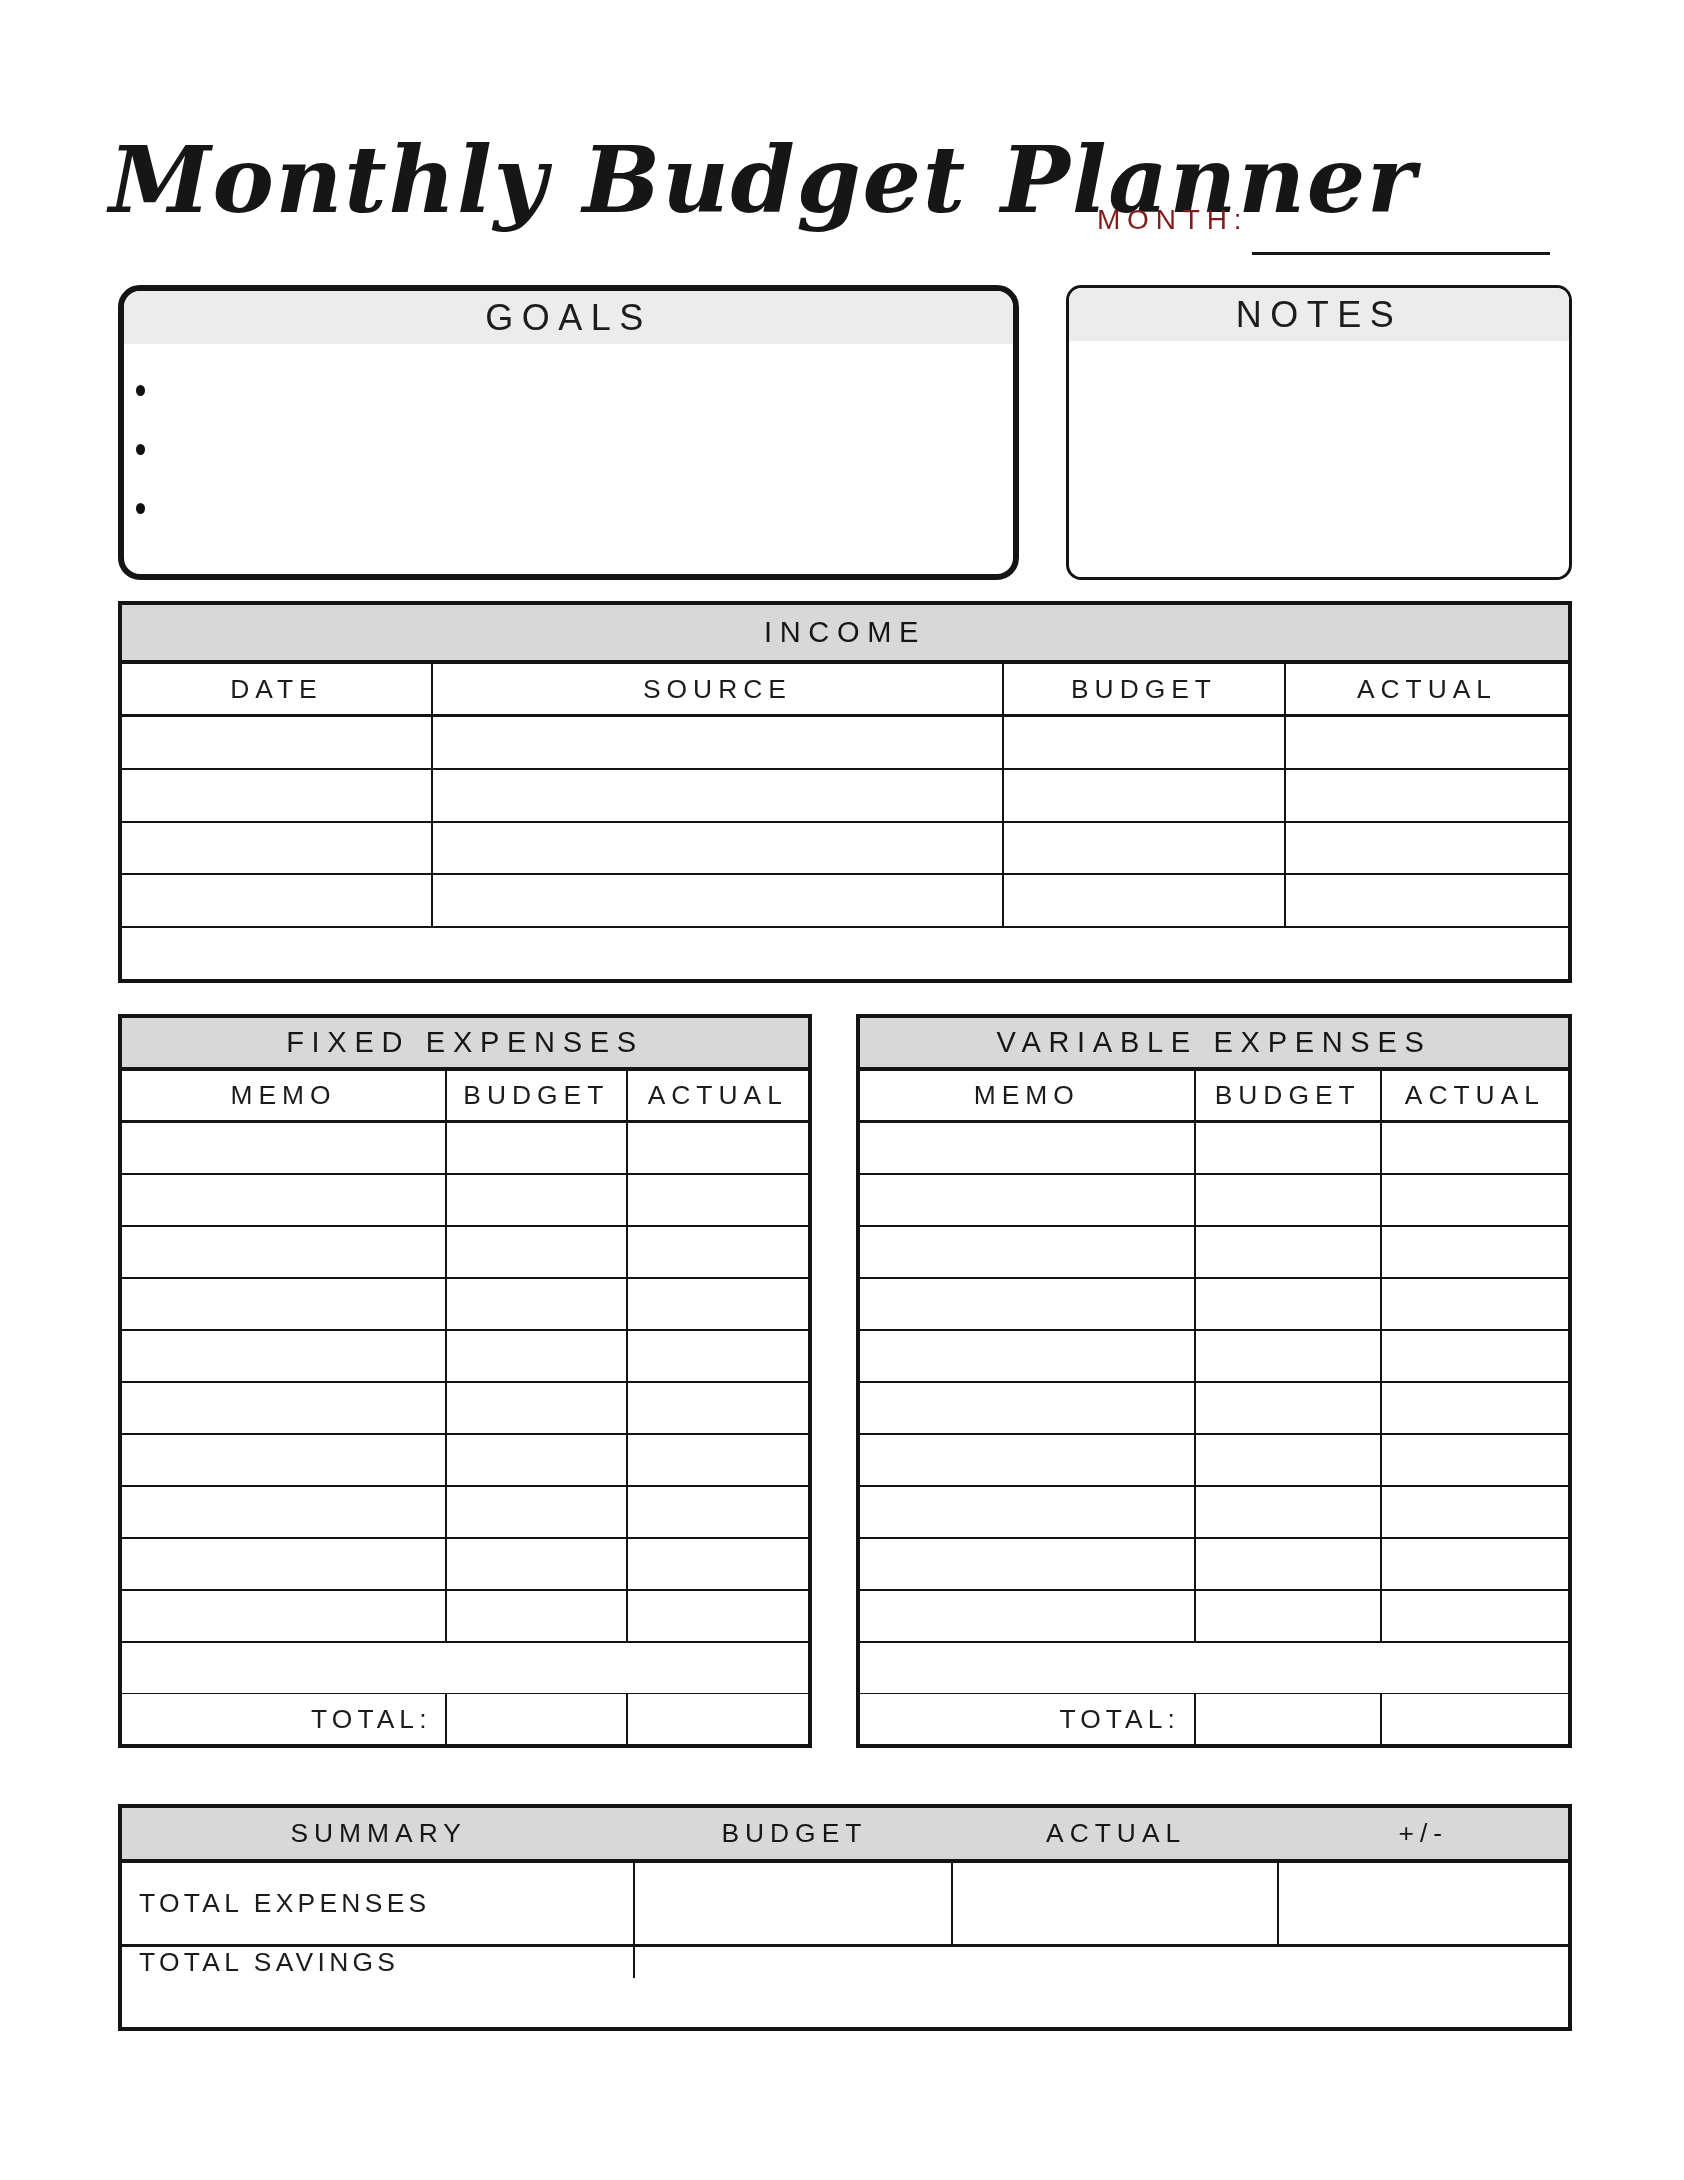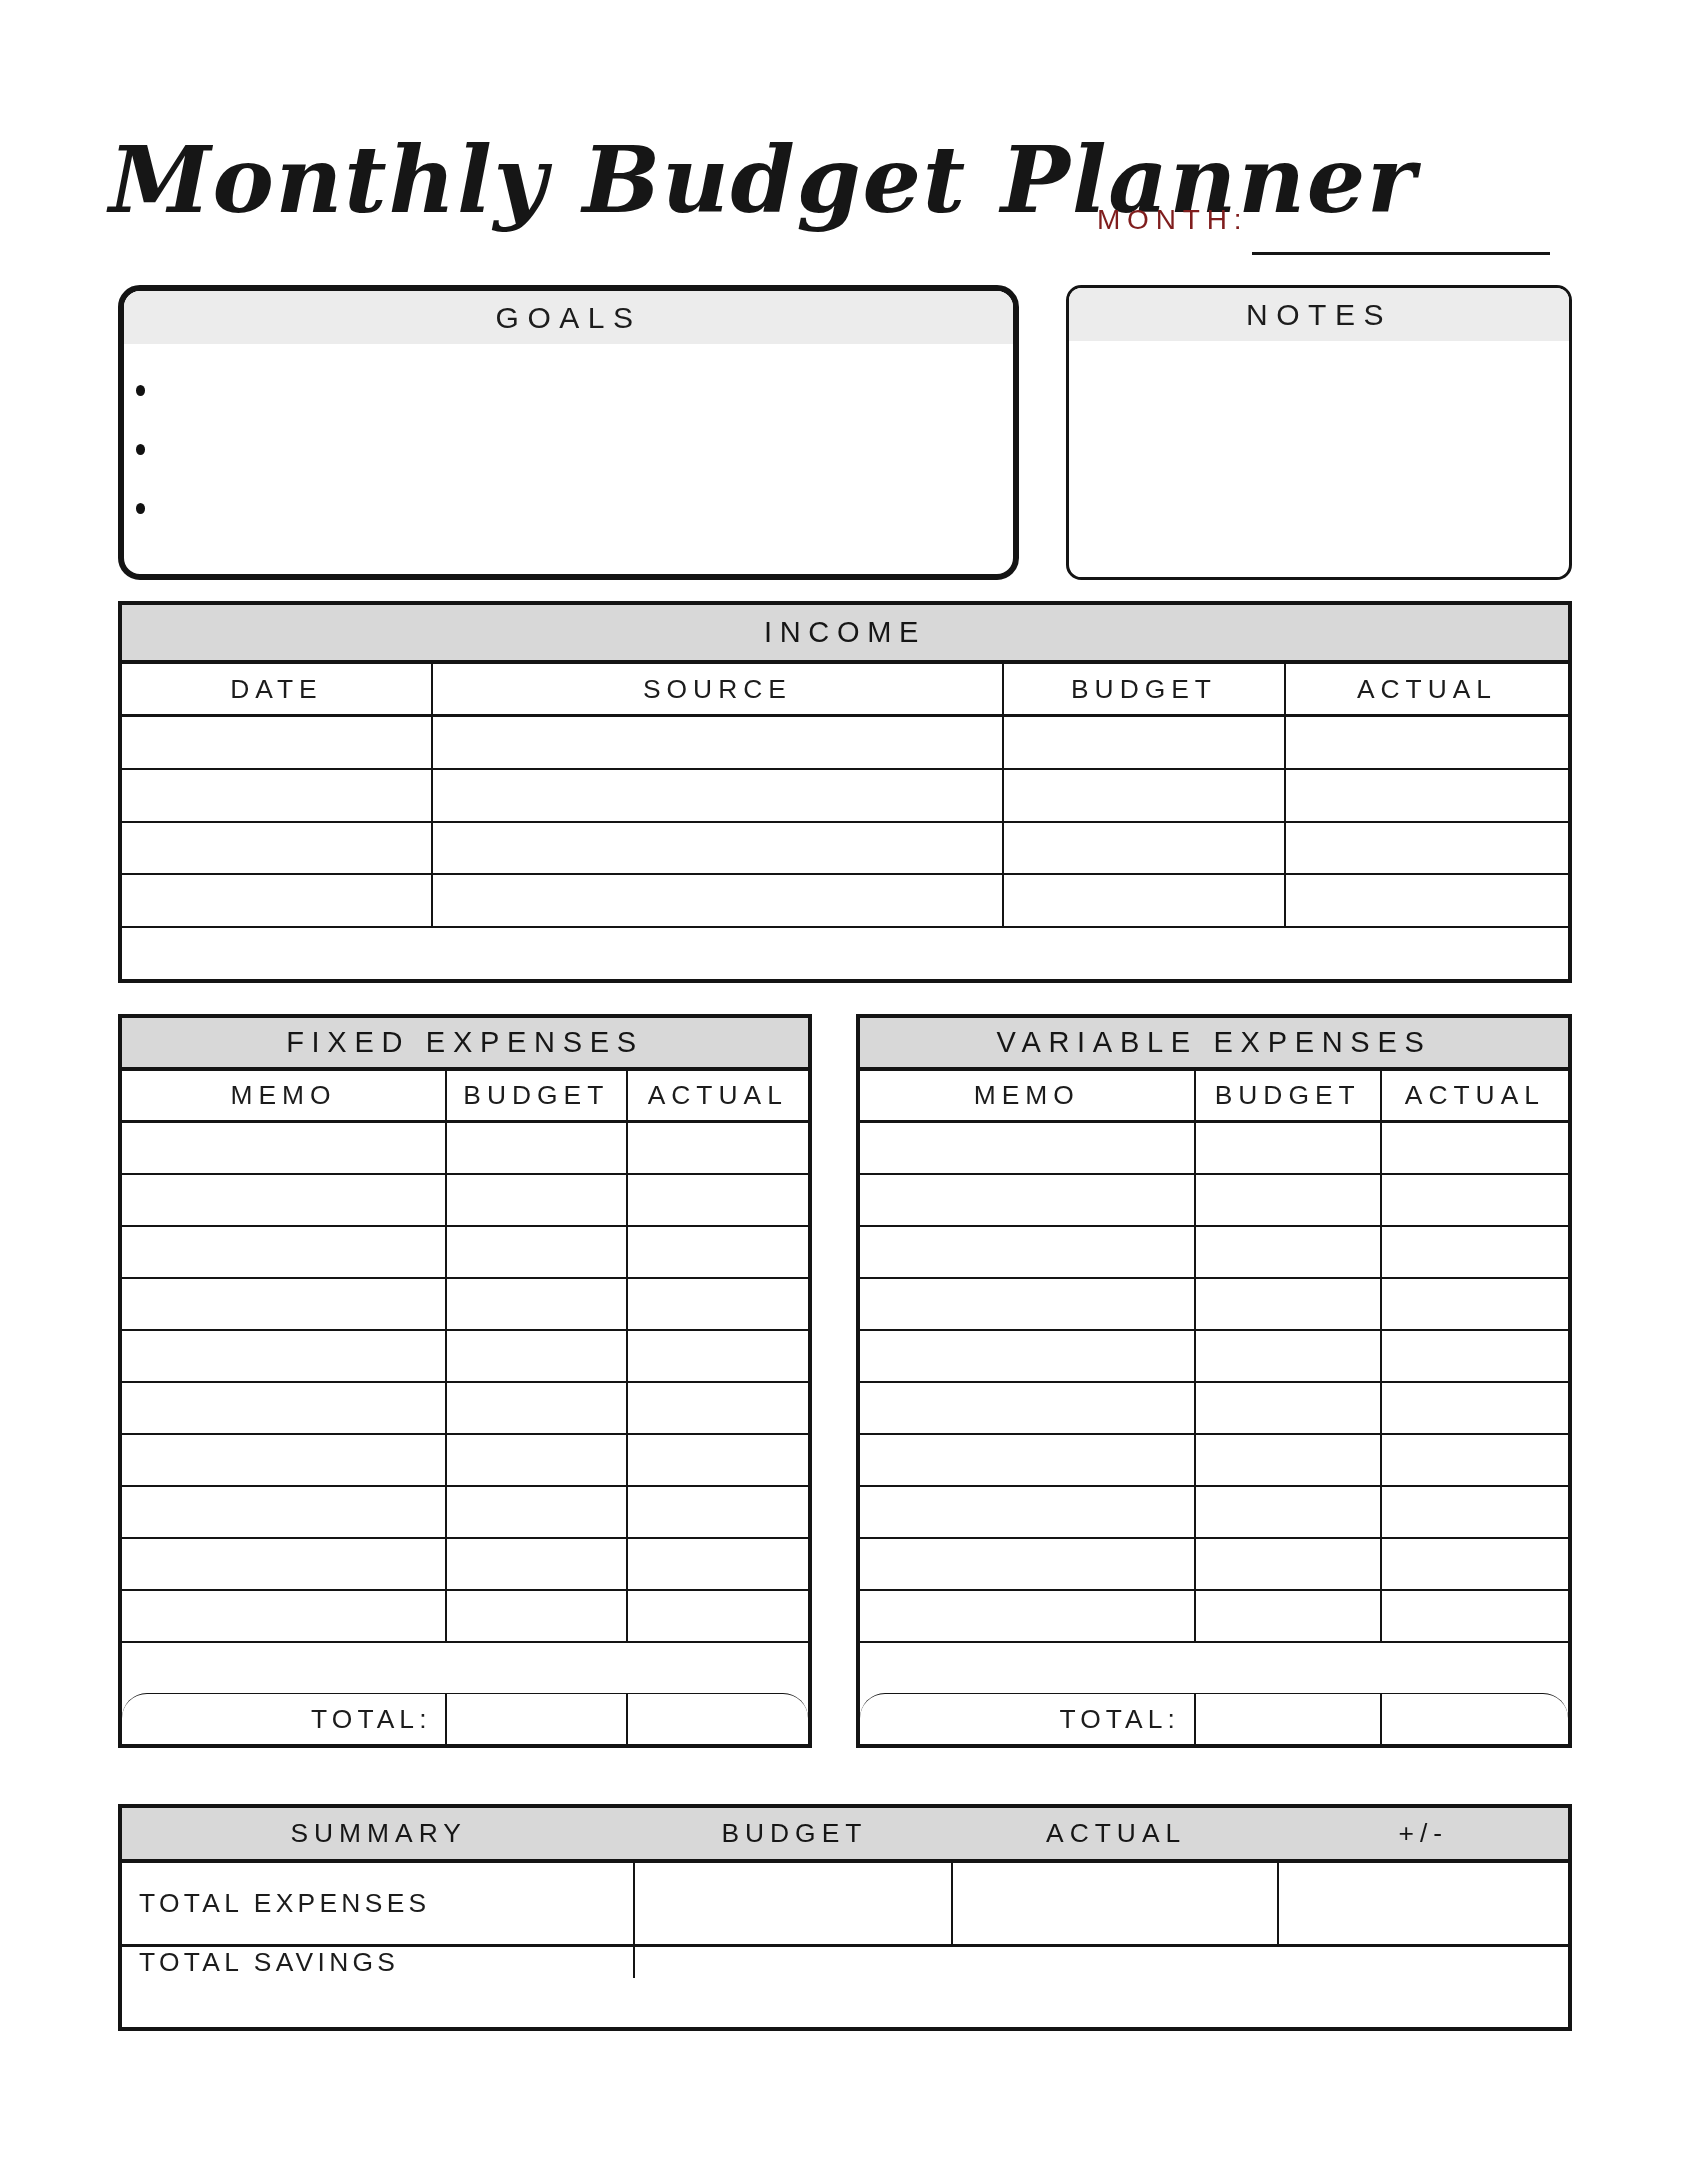--- a/index.html
+++ b/index.html
@@ -15,21 +15,21 @@
   }
   .month-wrap{position:absolute; left:1097px; top:204px; width:477px;}
   .month-label{font-size:28px; letter-spacing:6.8px; color:#7f1d1d;}
   .month-line{position:absolute; left:155px; top:48px; width:298px; height:2.6px; background:#161616;}
   
   .panel{position:absolute; background:#fff; overflow:hidden; box-sizing:border-box;}
   .panel.goals{left:118px; top:285px; width:901px; height:295px; border:6px solid #141414; border-radius:22px;}
   .panel.notes{left:1066px; top:285px; width:506px; height:295px; border:3.4px solid #141414; border-radius:15.3px;}
   .panel-head{
     height:53px; background:#ececec; display:flex; align-items:center; justify-content:center;
-    font-size:30px; letter-spacing:8.5px; color:#1c1c1c;
+    font-size:36px; letter-spacing:8.5px; color:#1c1c1c;
   }
   .goal-bullets{padding:41px 0 0 12px;}
   .goal-bullet{width:9.4px; height:11px; border-radius:50%; background:#111; margin:0 0 48px 0;}
   
   .tbl{position:absolute; box-sizing:border-box; border:4.3px solid #141414; background:#fff; display:flex; flex-direction:column;}
   .band{
     flex:0 0 auto; background:#d8d8d8; border-bottom:4.3px solid #141414;
     display:flex; align-items:center; justify-content:center;
     font-size:29px; letter-spacing:7.7px; color:#161616;
   }
@@ -45,21 +45,21 @@
   .income .c1{width:21.5%;} .income .c2{width:39.5%;} .income .c3{width:19.5%;} .income .c4{width:19.5%;}
   
   .exp .c1{width:47.4%;} .exp .c2{width:26.3%;} .exp .c3{width:26.3%;}
   .tbl.income{left:118px; top:601px; width:1454px; height:382px;}
   .tbl.income .band{height:55px;}
   .tbl.income .colhead{height:50px;}
   .tbl.fixed{left:118px; top:1014px; width:694px; height:734px;}
   .tbl.variable{left:856px; top:1014px; width:716px; height:734px;}
   .tbl.exp .band{height:49px;}
   .tbl.exp .colhead{height:49px;}
-  .total-row{flex:0 0 50px; display:flex; border-top:0.9px solid #141414;border-radius:25px;}
+  .total-row{flex:0 0 50px; display:flex; border-top:0.9px solid #141414;}
   .total-row .cell{display:flex; align-items:center; justify-content:flex-end; padding-right:13.6px;
     font-size:26.4px; letter-spacing:5.1px;}
   
   .tbl.summary{left:118px; top:1804px; width:1454px; height:227px;justify-content:space-between;}
   .tbl.summary .band{height:51px; justify-content:flex-start; padding:0; letter-spacing:0;}
   .sum-head{width:100%; display:flex;}
   .sum-head .hcell{display:flex; align-items:center; justify-content:center; font-size:26.4px; letter-spacing:6px;}
   .summary .s1{width:35.5%;} .summary .s2{width:22%;} .summary .s3{width:22.5%;} .summary .s4{width:20%;}
   .summary .row{border-bottom:3.4px solid #141414;}
   .summary .rows .row:last-child{border-bottom:none;}

